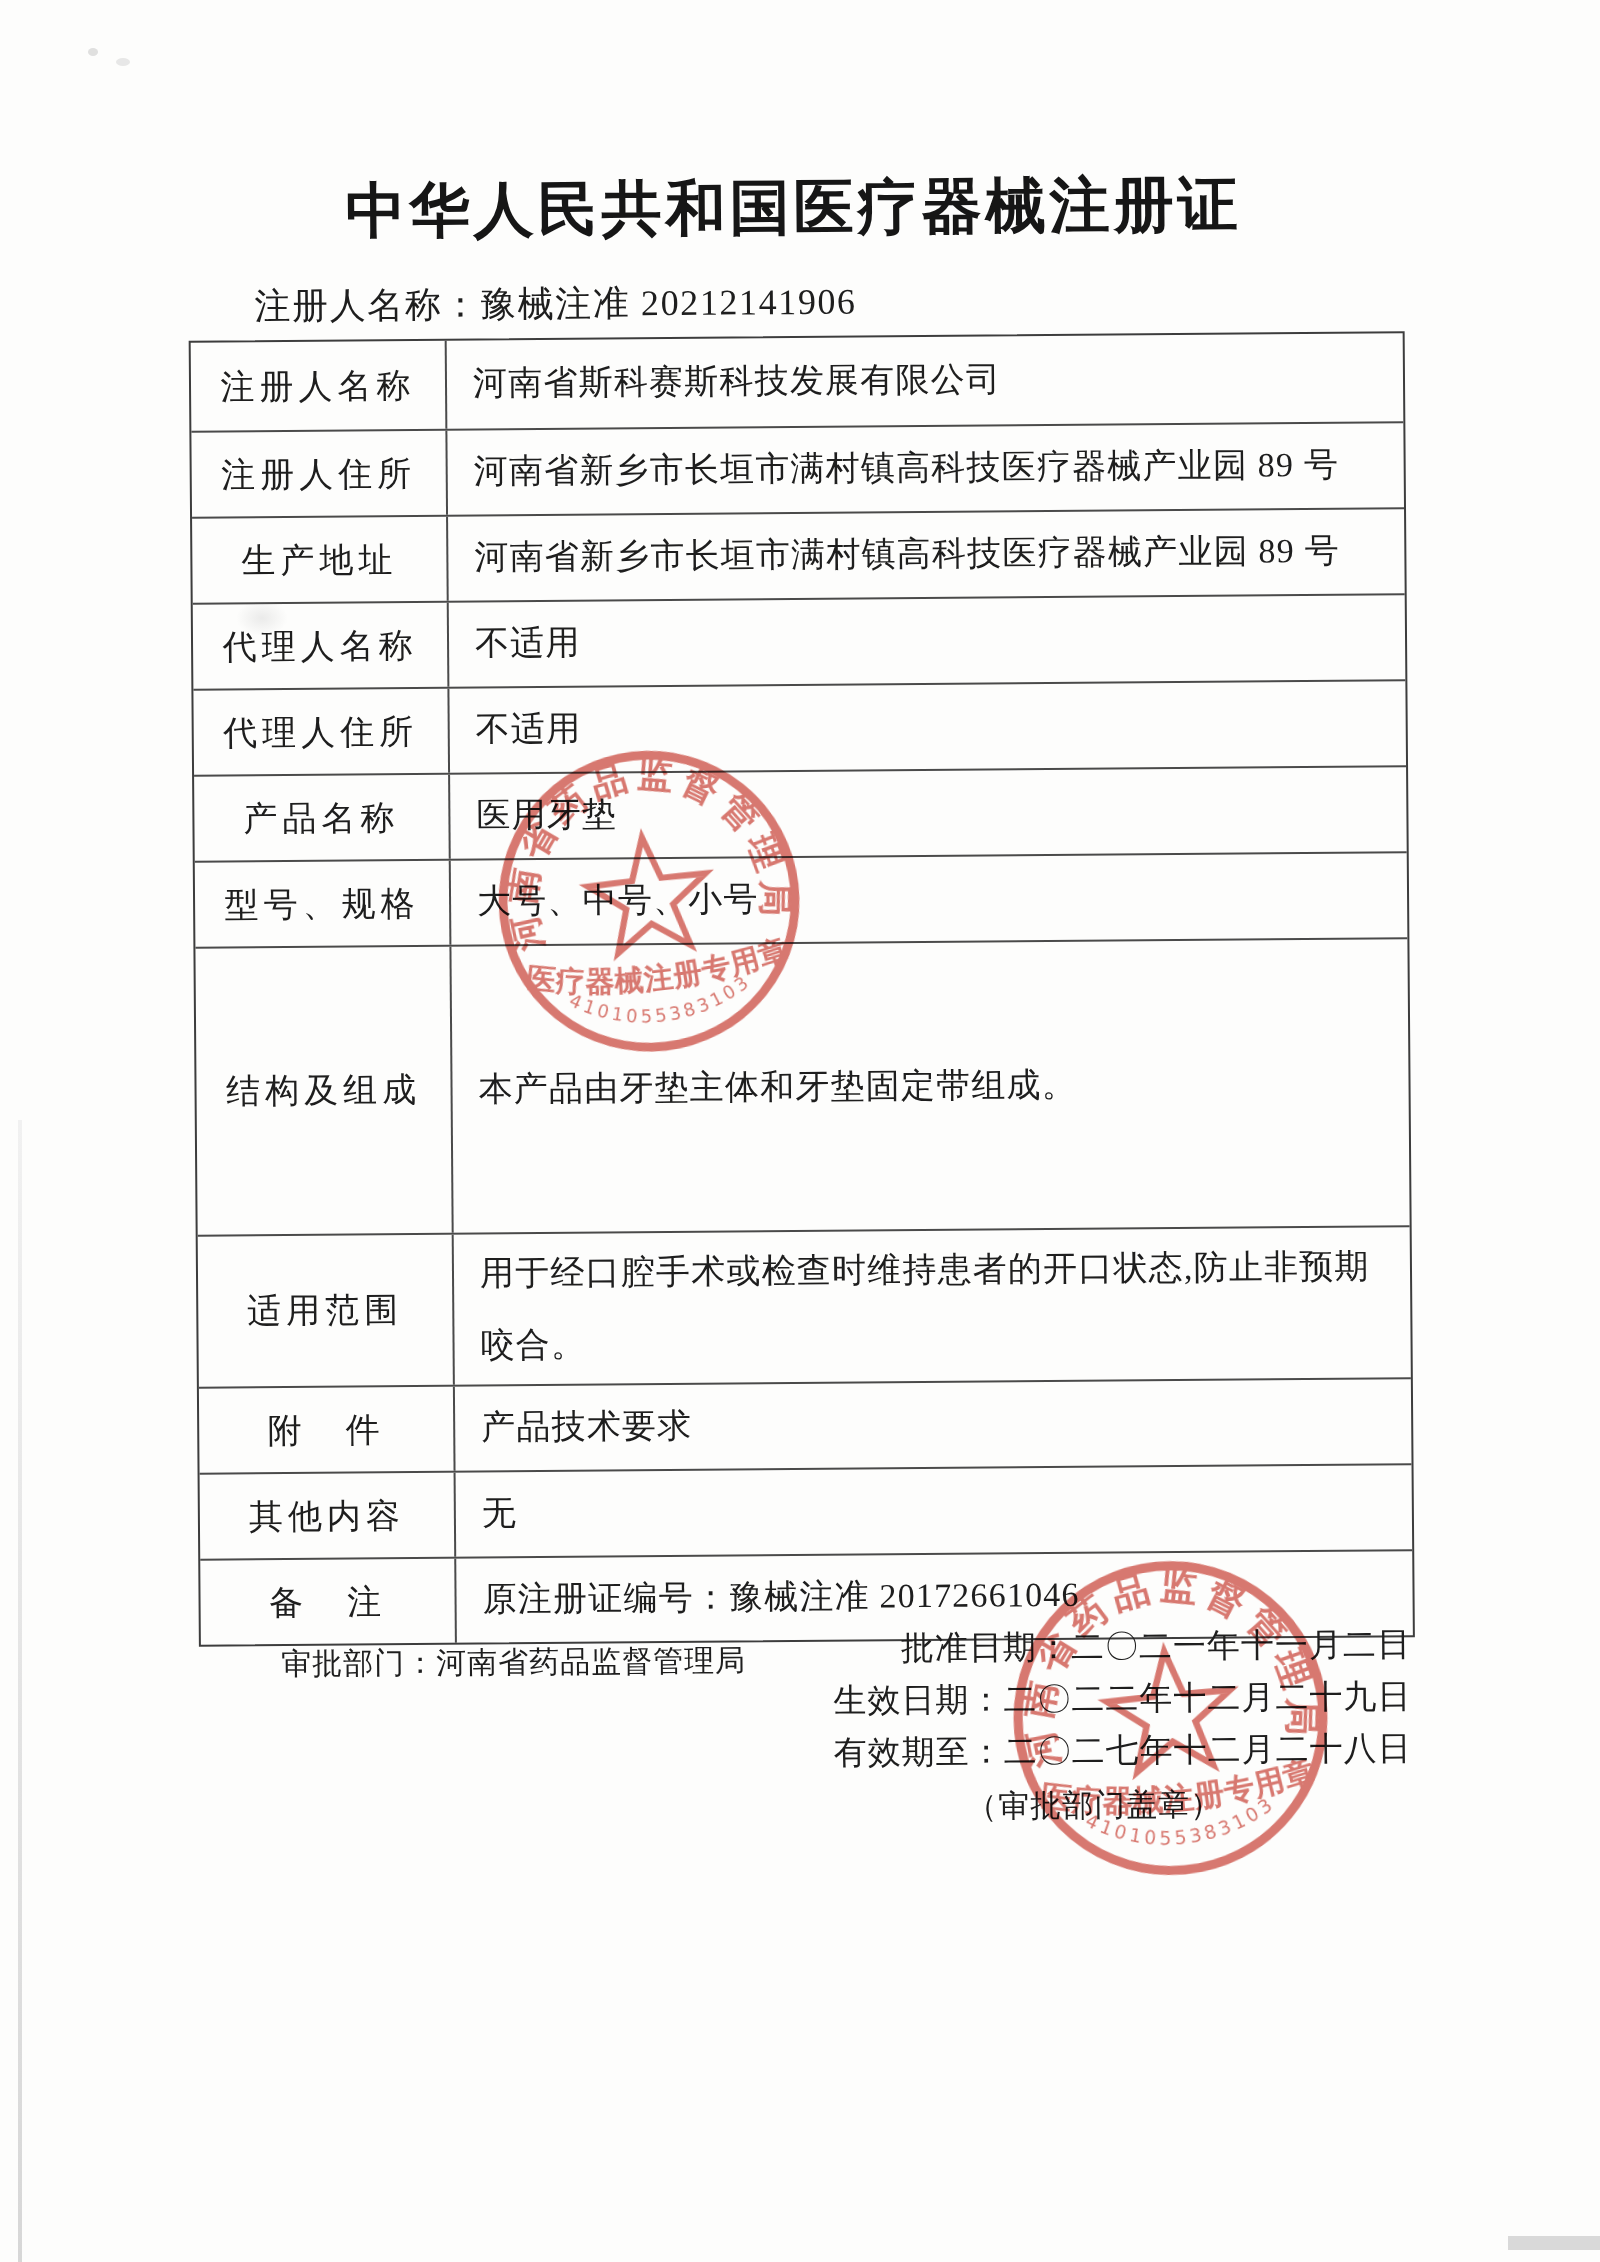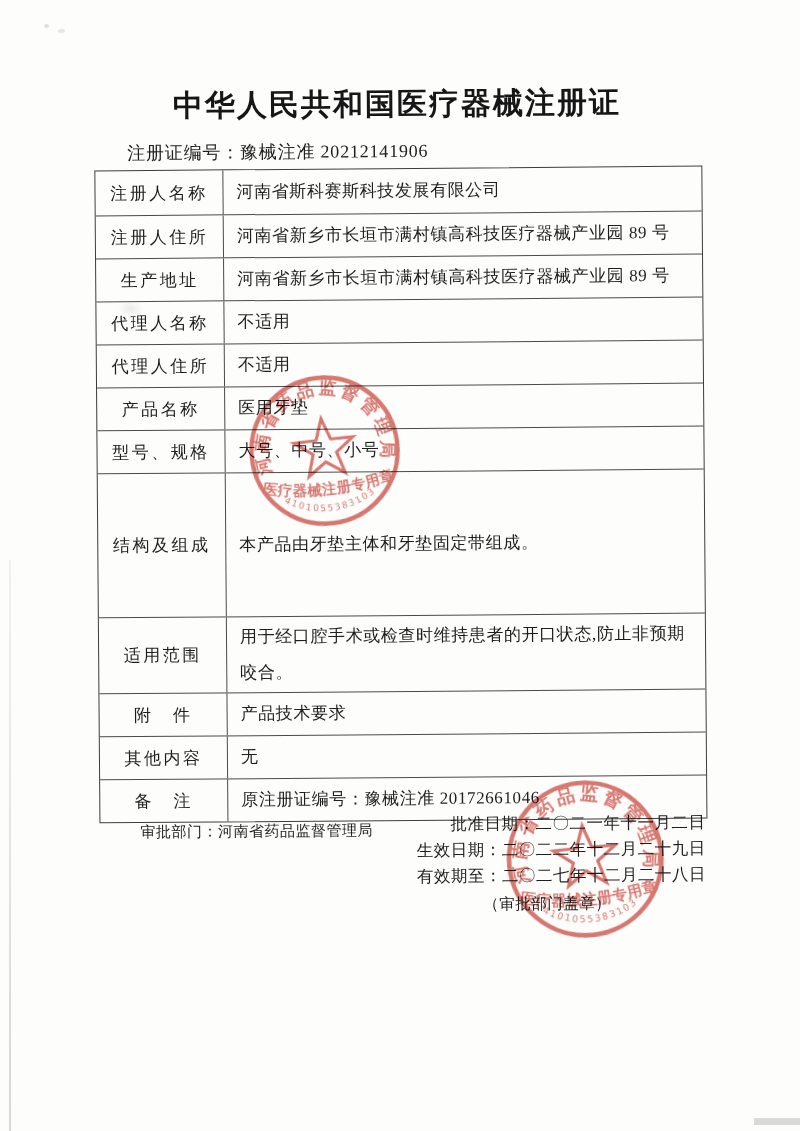--- a/index.html
+++ b/index.html
@@ -63,21 +63,21 @@
   .corner-br{position:absolute;right:0;bottom:6px;width:46px;height:7px;
     background:#cfcfcf;opacity:.8;}
 </style>
 </head>
 <body>
 
 <div class="sheet">
 
   <div class="doc-title">中华人民共和国医疗器械注册证</div>
 
-  <div class="cert-line"><span>注册证编号：</span><span class="num">豫械注准 20212141906</span></div>
+  <div class="cert-line"><span>注册人名称：</span><span class="num">豫械注准 20212141906</span></div>
 
   <div class="regtable">
     <div class="trow h44">
       <div class="cell-label">注册人名称</div>
       <div class="cell-value">河南省斯科赛斯科技发展有限公司</div>
     </div>
     <div class="trow h43">
       <div class="cell-label">注册人住所</div>
       <div class="cell-value">河南省新乡市长垣市满村镇高科技医疗器械产业园 89 号</div>
     </div>

